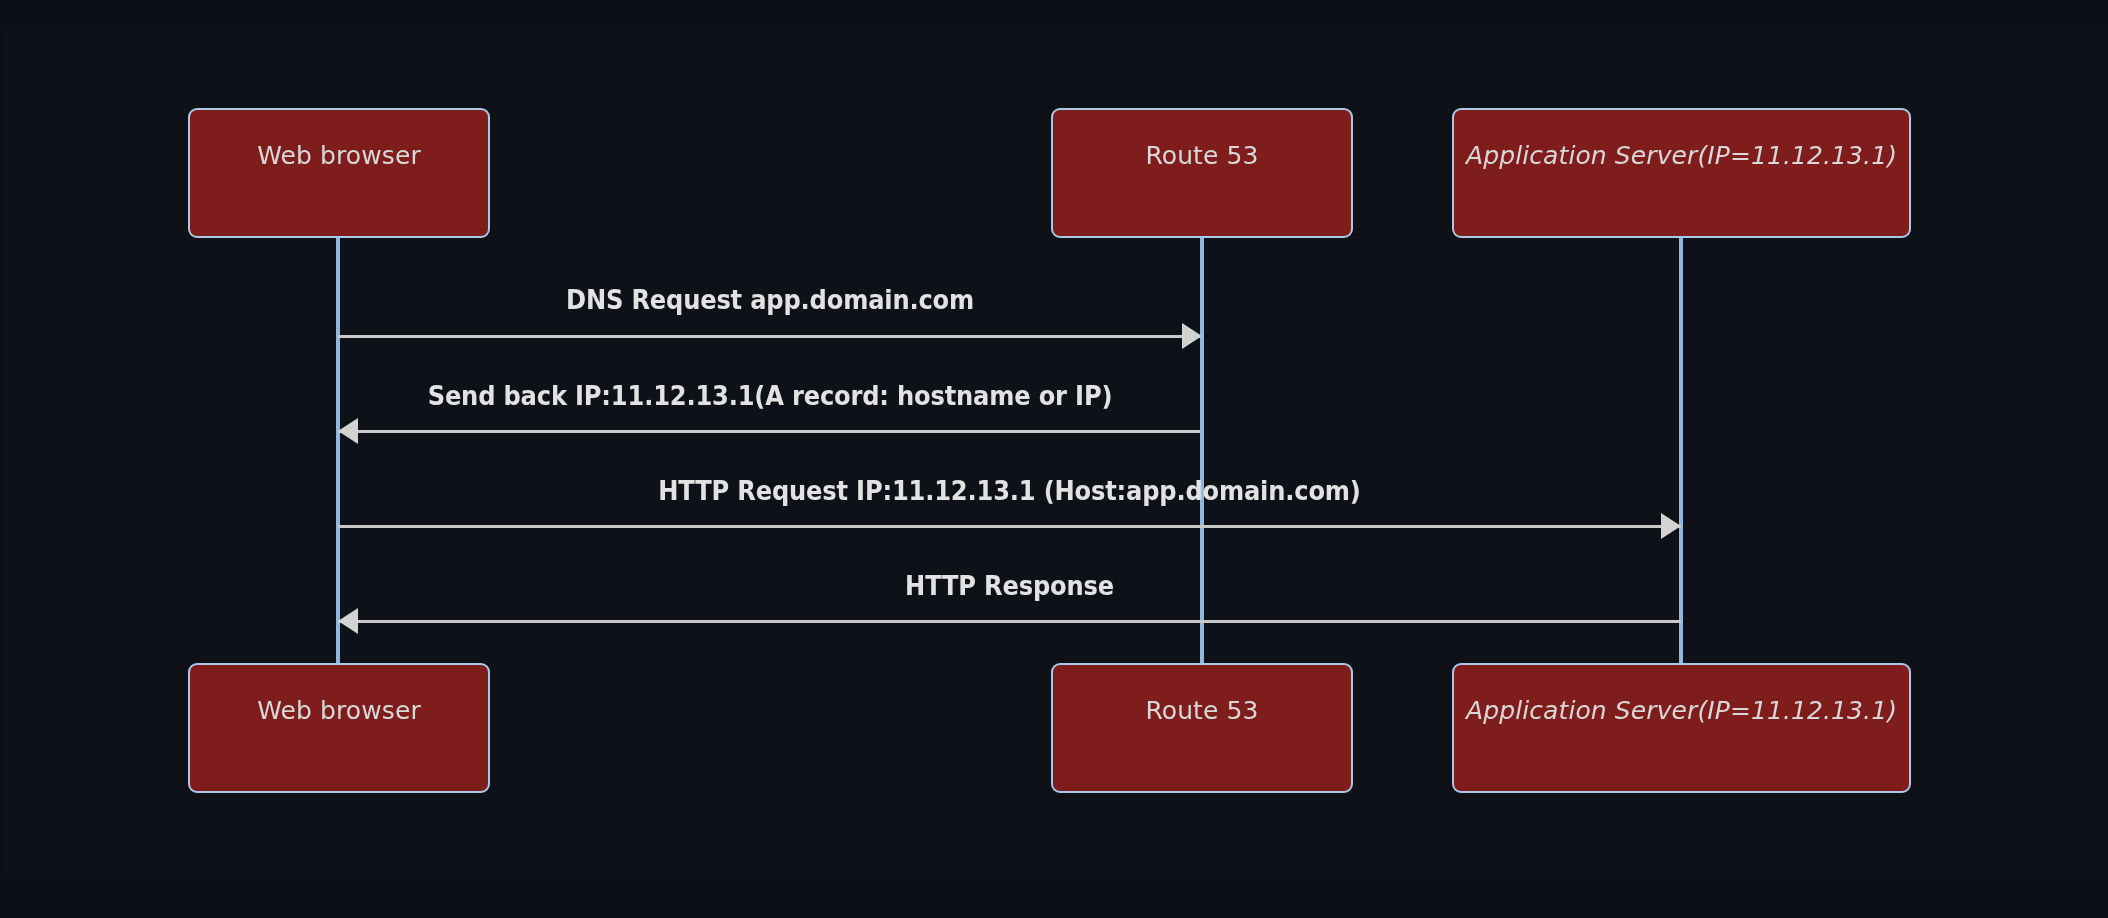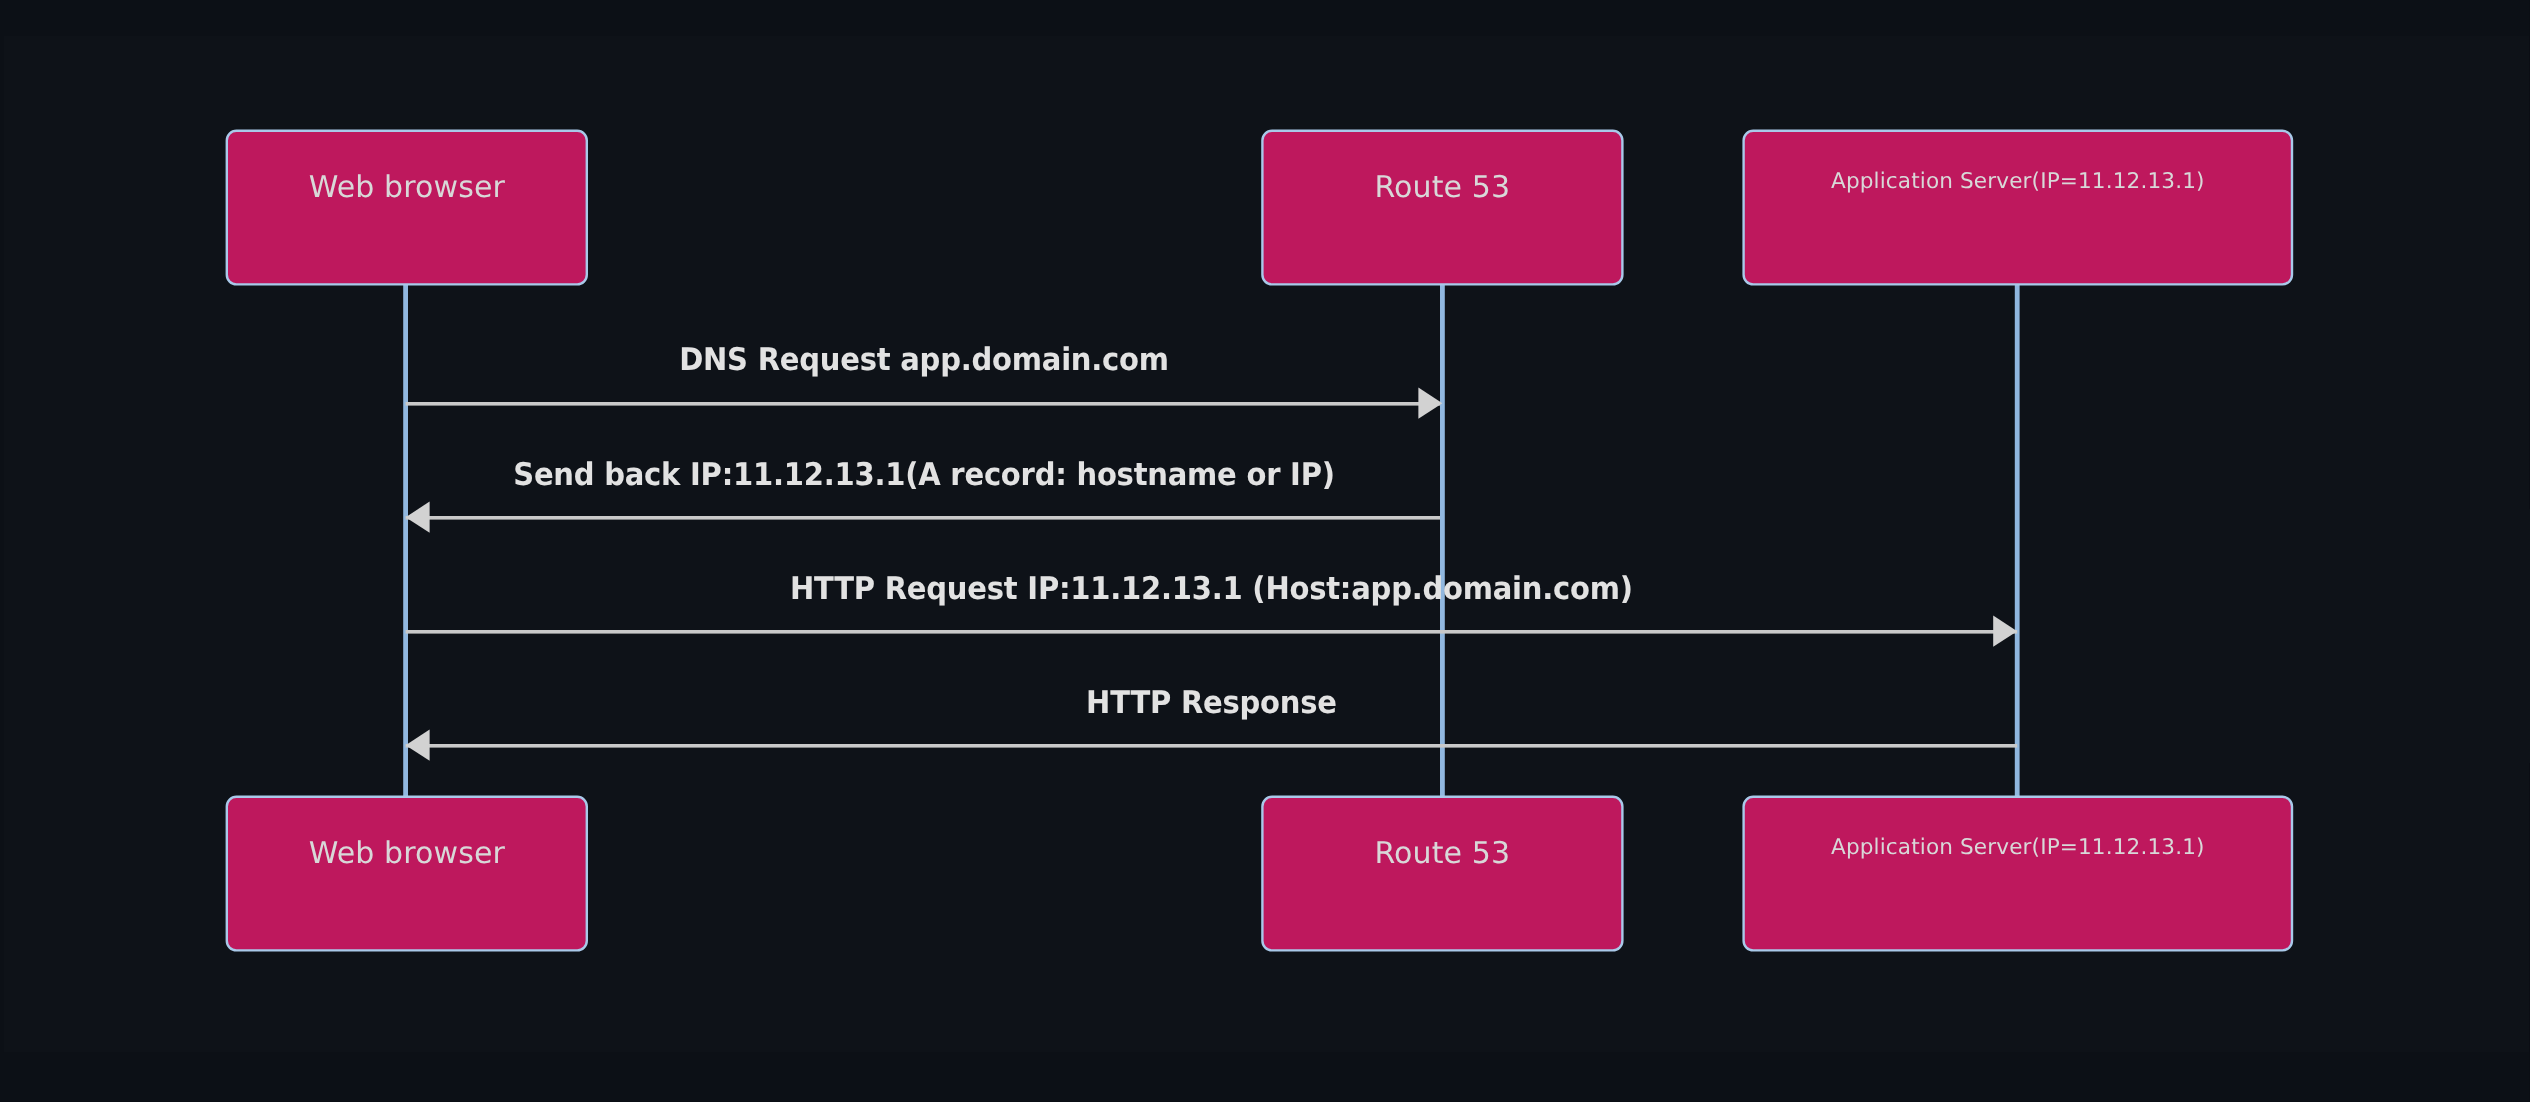--- a/index.html
+++ b/index.html
@@ -22,39 +22,40 @@
     top: 30px;
     width: 2105px;
     height: 847px;
     background: #0e1218;
   }
 
   
   .actor-box {
     position: absolute;
     box-sizing: border-box;
-    background: #be185d;
+    background: #7f1d1d;
     border: 2px solid #a9c9e9;
     border-radius: 9px;
     display: flex;
     align-items: flex-start;
     justify-content: center;
     z-index: 4;
   }
   .actor-label {
     color: #d8d8d8;
     font-size: 25px;
     font-weight: 400;
     letter-spacing: 0.1px;
     white-space: nowrap;
     line-height: 1;
     margin-top: 33px;
   }
   .actor-label.wide {
-    font-size: 18px;
+    font-size: 25px;
+    font-style: italic;
   }
 
   
   .lifeline {
     position: absolute;
     width: 4px;
     background: #90b7df;
     z-index: 1;
   }
 

